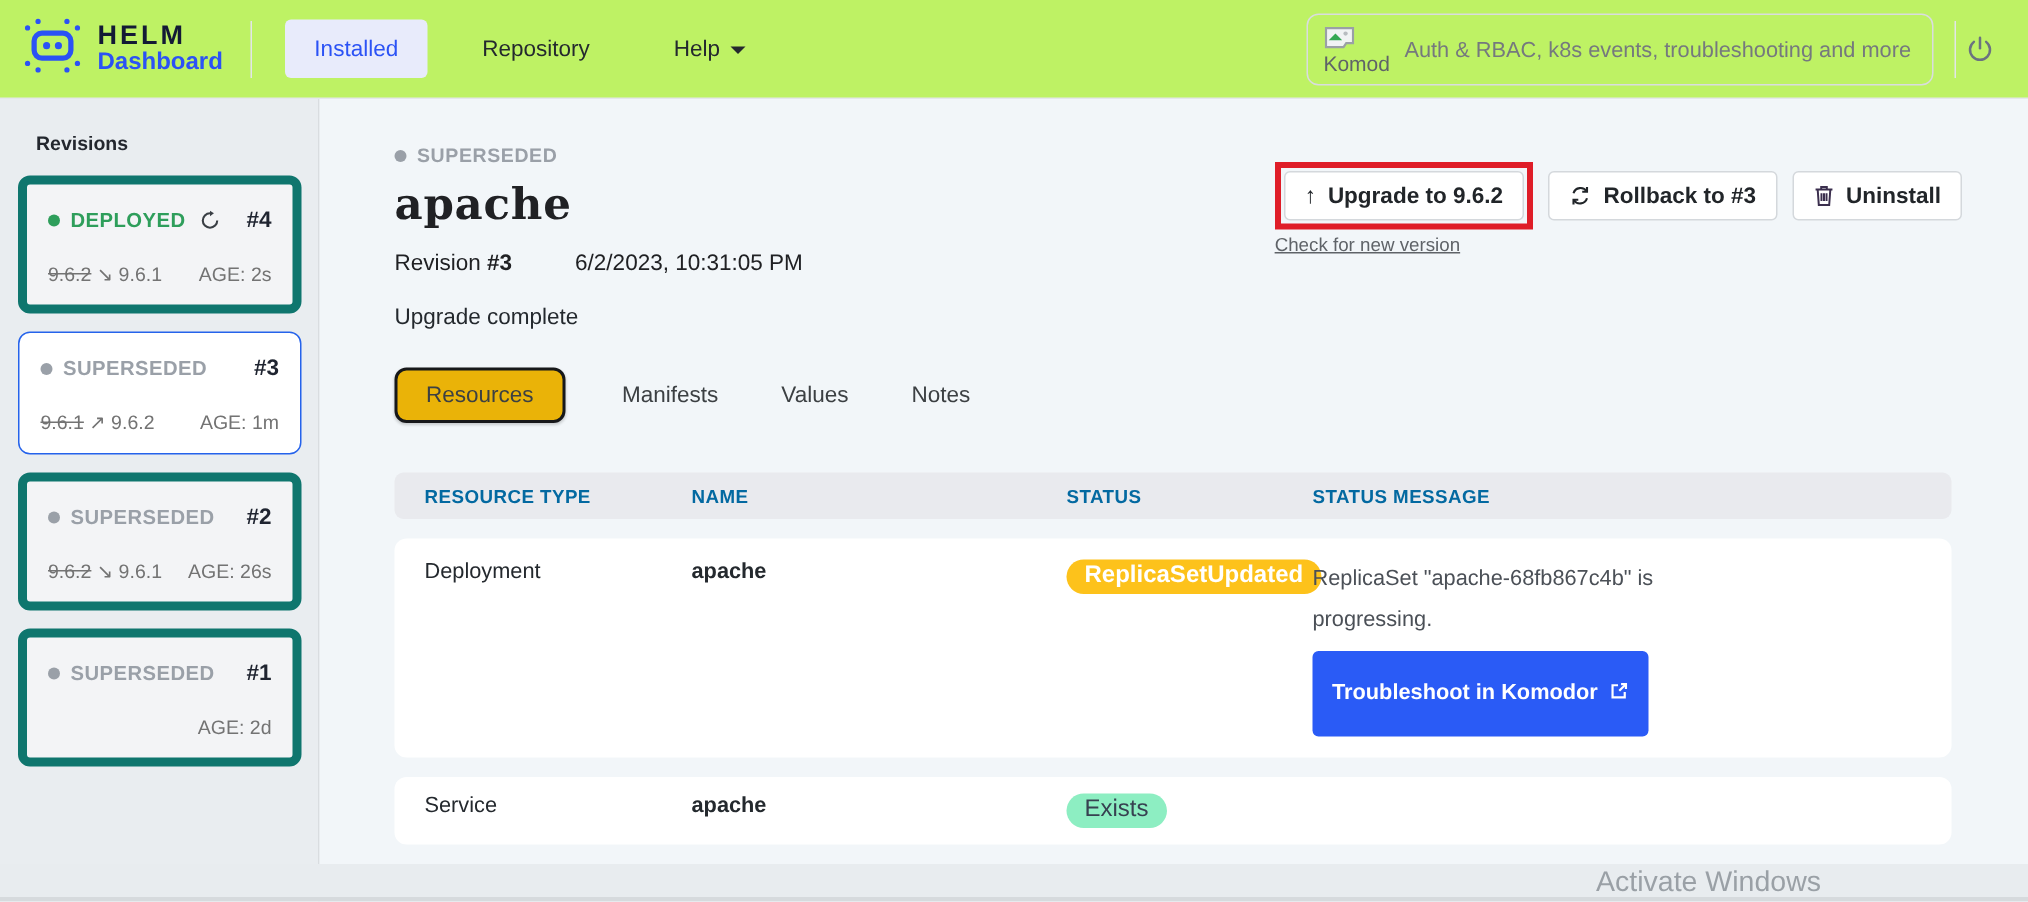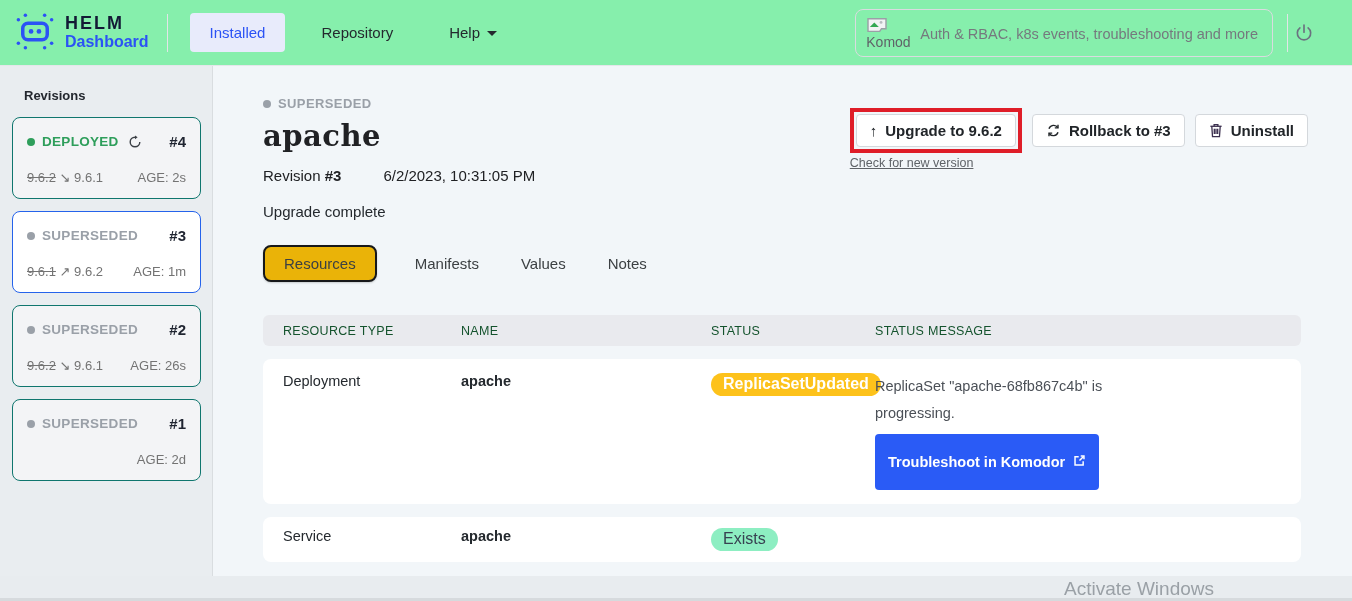--- a/index.html
+++ b/index.html
@@ -5,22 +5,22 @@
   * { box-sizing: border-box; margin: 0; padding: 0; }
   html,body { width:1352px; height:601px; }
   body {
     font-family: "Liberation Sans", sans-serif;
     background:#e8ecef;
     overflow:hidden;
     color:#212529;
   }
   
   .topbar{
-    height:66px; background:#86efac; display:flex; align-items:center;
-    border-bottom:1px solid #e4e7ea; padding:0 16px 0 10px; position:relative; z-index:3;
+    height:66px; background:#bef264; display:flex; align-items:center;
+    border-bottom:1px solid #e4e7ea; padding:0 0 0 10px; position:relative; z-index:3;
   }
   .logo{ display:flex; align-items:center; gap:9px; padding:0 18px 0 4px; }
   .logo-text .l1{ font-size:18px; font-weight:800; color:#131a35; letter-spacing:2px; line-height:1.05;}
   .logo-text .l2{ font-size:16px; font-weight:700; color:#2b52f5; line-height:1.1;}
   .vdiv{ width:1px; height:38px; background:#e2e5e8; }
   .nav{ display:flex; align-items:center; gap:16px; margin-left:22px; }
   .nav-item{ font-size:15px; color:#24292e; padding:11px 20px; border-radius:4px; cursor:pointer; display:flex; align-items:center; gap:7px;}
   .nav-item.active{ background:#e8ebfb; color:#2b52f5; }
   .caret{ width:0; height:0; border-left:5px solid transparent; border-right:5px solid transparent; border-top:5px solid #24292e; margin-top:2px;}
   .spacer{ flex:1; }
@@ -35,21 +35,21 @@
   .power-wrap{ display:flex; align-items:center; gap:18px; padding:0 22px 0 6px;}
   .power-btn{ background:none; border:none; cursor:pointer; color:#6b7280; display:flex;}
   
   .page{ display:flex; height:510px; }
   .sidebar{
     width:213px; background:#e9edf0; border-right:1px solid #d9dde0;
     padding:22px 0 0 0; height:535px;
   }
   .sidebar-title{ font-size:13px; font-weight:700; color:#23272e; margin:0 0 14px 24px; }
   .rev-card{
-    width:189px; margin:0 0 12px 12px; background:#f3f4f6; border:1px solid #0f766e;
+    width:189px; margin:0 0 12px 12px; background:#f3f4f6; border:6px solid #0f766e;
     border-radius:8px; padding:15px 14px 13px 14px; cursor:pointer;
   }
   .rev-card.selected{ background:#ffffff; border:1.5px solid #2563eb; }
   .rev-row1{ display:flex; justify-content:space-between; align-items:center; }
   .rev-status{ display:flex; align-items:center; gap:7px; font-size:13.5px; font-weight:700; letter-spacing:.3px;}
   .rev-status .dot{ width:8px; height:8px; border-radius:50%; display:inline-block;}
   .st-deployed{ color:#2e9e5b; } .st-deployed .dot{ background:#2e9e5b; }
   .st-superseded{ color:#9aa0a8; } .st-superseded .dot{ background:#9aa0a8; }
   .rev-num{ font-size:15px; font-weight:700; color:#1f2430; }
   .rev-row2{ display:flex; justify-content:space-between; margin-top:20px; font-size:13px; color:#737373;}
@@ -79,21 +79,21 @@
   }
   .btn .ic{ display:inline-flex; color:#212529; }
   .btn-col{ display:flex; flex-direction:column; }
   .check-link{ margin-top:3px; font-size:12.5px; color:#5f6368; text-decoration:underline; cursor:pointer;}
   .mt6{ margin-top:6px; }
   
   .rtable{ margin-top:33px; width:1038px; }
   .thead, .trow{ display:grid; grid-template-columns:178px 250px 164px 1fr; padding-left:20px; }
   .thead{
     background:#e9eaee; border-radius:6px; height:31px; align-items:center;
-    font-size:12.5px; font-weight:400; color:#14532d; letter-spacing:.3px;
+    font-size:12.5px; font-weight:700; color:#0369a1; letter-spacing:.3px;
   }
   .trow{ background:#ffffff; border-radius:8px; margin-top:13px; padding-top:14px; padding-bottom:14px; font-size:14.5px; color:#24292e;}
   .trow .cell-name{ font-weight:700; }
   .pill{ display:inline-block; border-radius:12px; padding:2px 12px 3px; font-size:16px; line-height:18px;}
   .pill.warning{ background:#fdc21b; color:#ffffff; font-weight:600;}
   .pill.success{ background:#8deec2; color:#374151;}
   .msg{ max-width:245px; color:#4b5057; line-height:1.85;}
   .ts-btn{
     margin-top:7px; display:inline-flex; align-items:center; gap:8px; background:#2a5bf6; color:#fff;
     border:none; border-radius:4px; padding:20px 13px; font-size:14.5px; font-weight:700; cursor:pointer;

